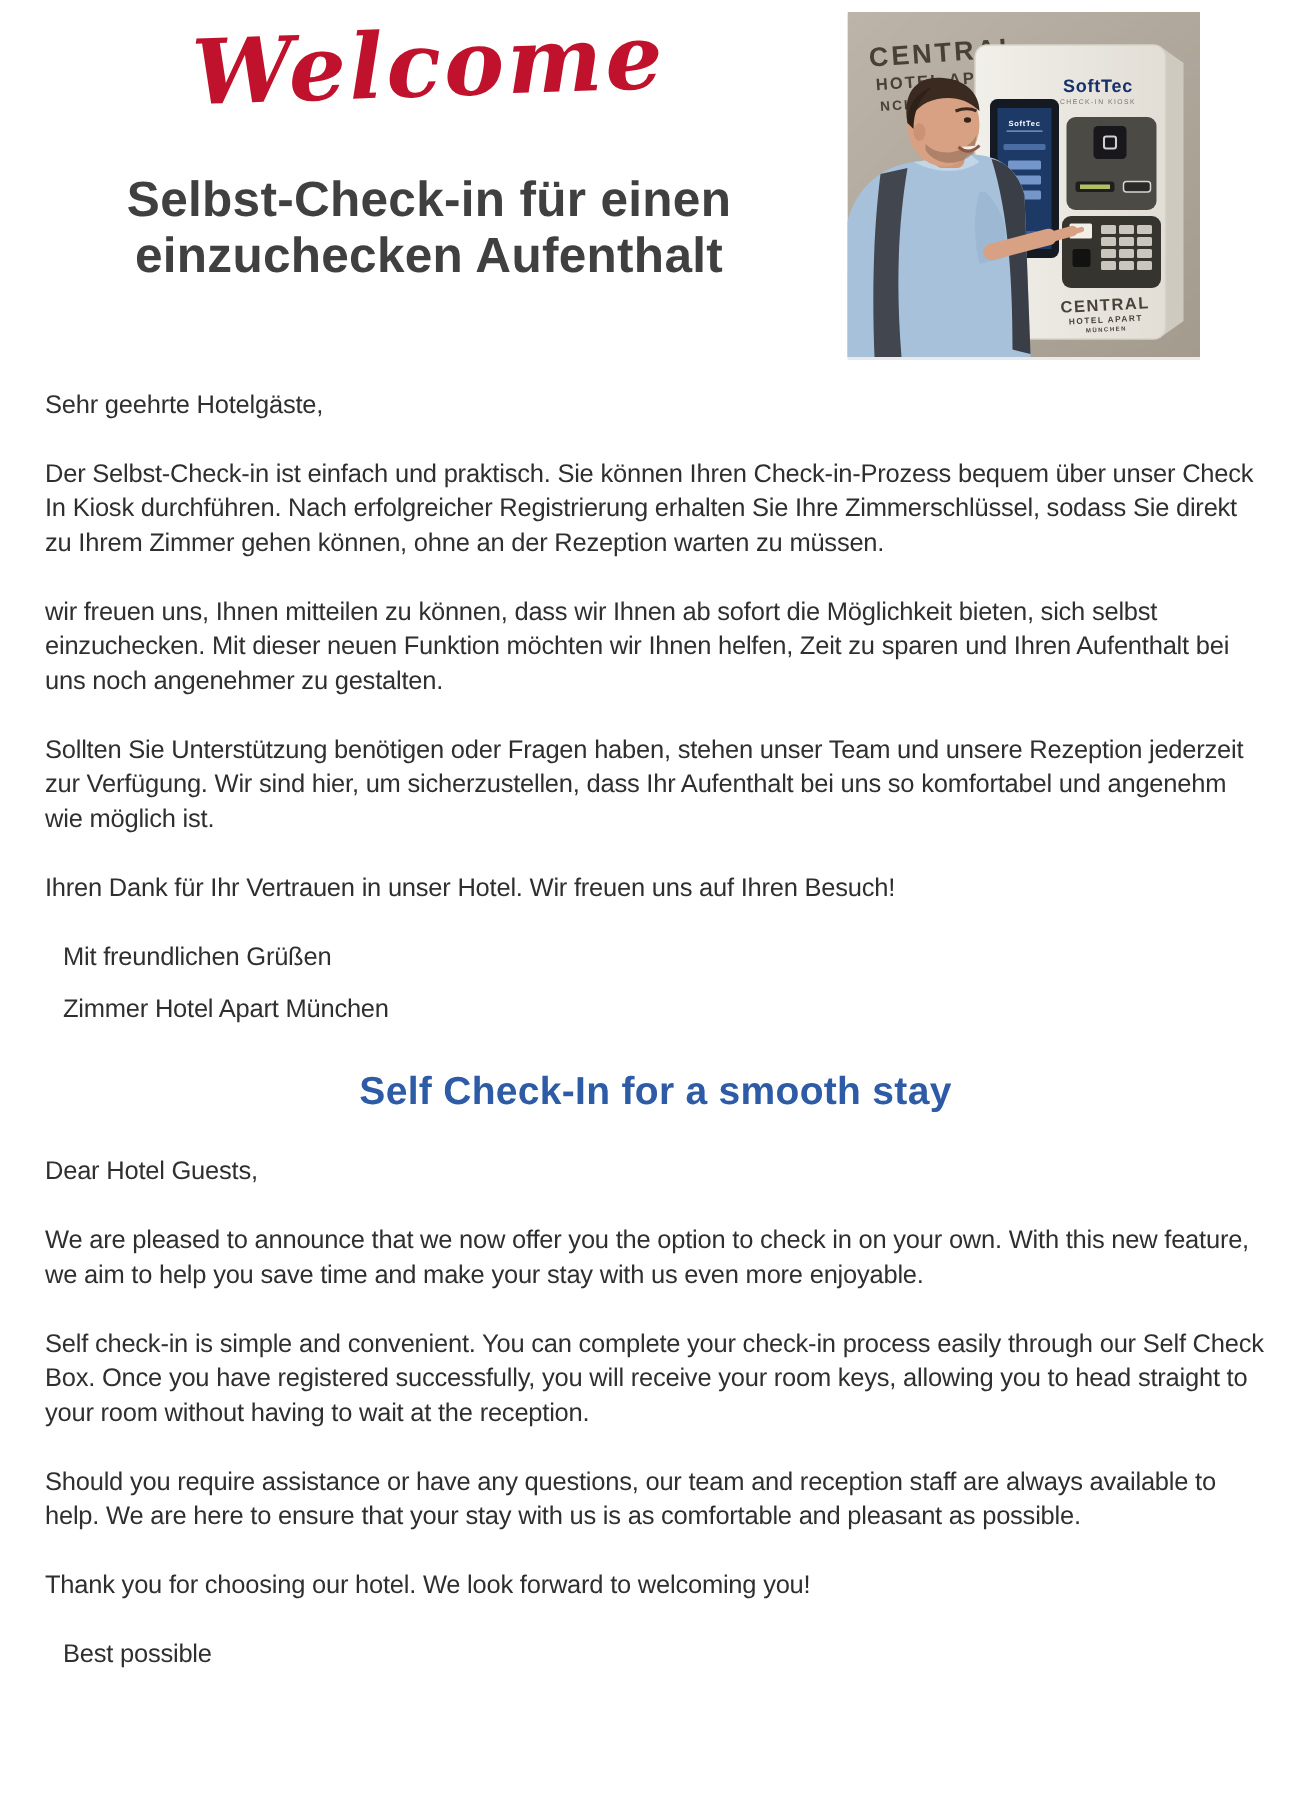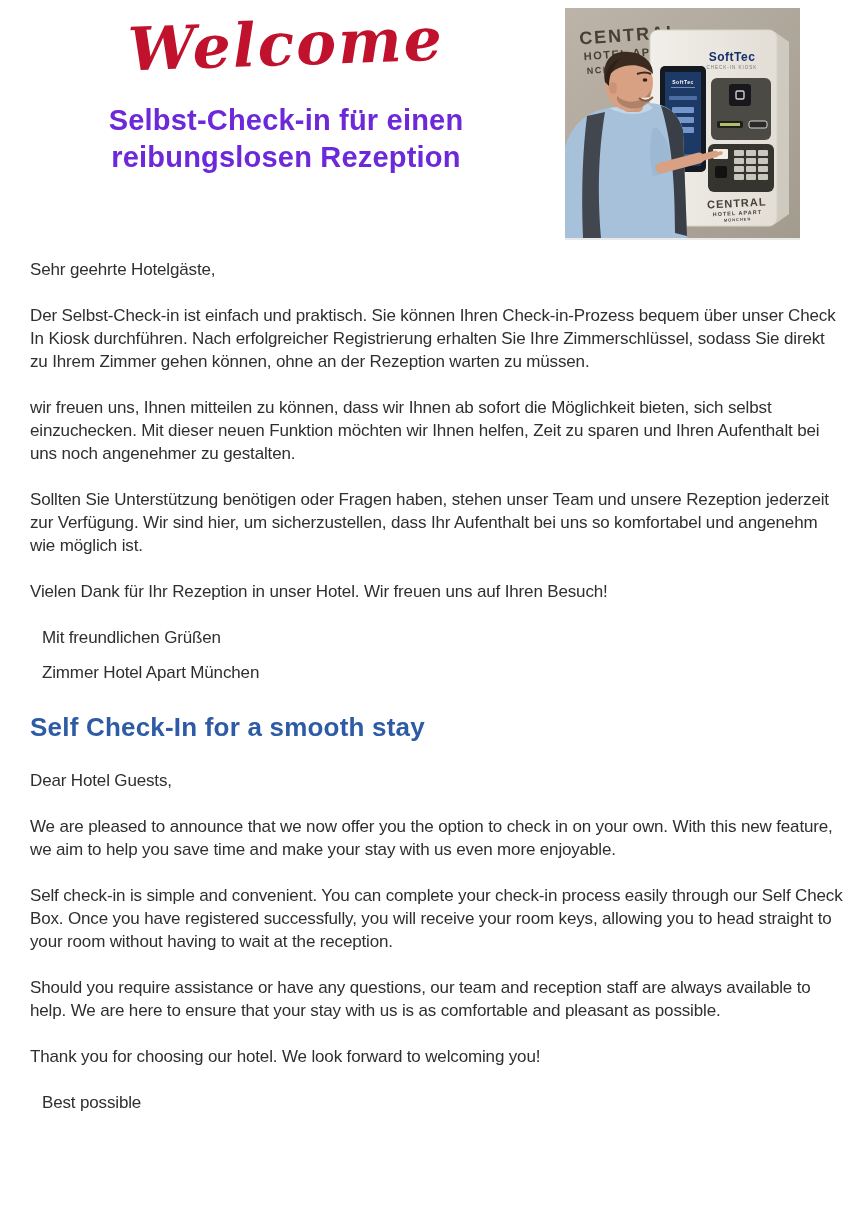--- a/index.html
+++ b/index.html
@@ -21,25 +21,25 @@
     font-family:"DejaVu Serif",serif;
     font-style:italic;
     font-weight:bold;
     font-size:60px;
     line-height:64px;
     color:#c0122c;
     transform:rotate(-2deg);
     letter-spacing:2px;
   }
   .heading-de{
-    margin-top:26px;
-    font-size:29px;
+    margin-top:38px;
+    font-size:33px;
     line-height:37px;
     font-weight:bold;
-    color:#6d28d9;
+    color:#404040;
     letter-spacing:0.2px;
   }
   .photo{
     position:absolute;
     left:565px;top:8px;
     width:235px;height:230px;
     box-shadow:0 2px 0 #e9e9e9;
   }
   .photo svg{display:block;}
   
@@ -47,38 +47,39 @@
     padding:6px 24px 0 30px;
     font-size:17px;
     line-height:23px;
     letter-spacing:-0.15px;
     color:#2f2f2f;
   }
   .content p{margin:0 0 23px 0;}
   .closing p{margin:12px;}
   .closing{margin-bottom:23px;}
   .heading-en{
+    text-align:center;
     font-size:26px;
     font-weight:bold;
     color:#2e5ba5;
     margin:32px 0 30px 0;
     letter-spacing:0.2px;
   }
 </style>
 </head>
 <body>
 
 <div class="page">
 
   <div class="header">
     <div class="header-left">
       <div class="welcome">Welcome</div>
       <div class="heading-de">
         <span>Selbst-Check-in für einen</span><br>
-        <span>reibungslosen Rezeption</span>
+        <span>einzuchecken Aufenthalt</span>
       </div>
     </div>
 
     <div class="photo">
       <svg width="235" height="230" viewBox="0 0 235 230" xmlns="http://www.w3.org/2000/svg">
         <defs>
           <linearGradient id="wallgrad" x1="0" y1="0" x2="1" y2="1">
             <stop offset="0" stop-color="#bcb4a8"></stop>
             <stop offset="1" stop-color="#a49b8f"></stop>
           </linearGradient>
@@ -176,21 +177,21 @@
     </div>
   </div>
 
   <div class="content">
 
     <div>
       <p>Sehr geehrte Hotelgäste,</p>
       <p>Der Selbst-Check-in ist einfach und praktisch. Sie können Ihren Check-in-Prozess bequem über unser Check In Kiosk durchführen. Nach erfolgreicher Registrierung erhalten Sie Ihre Zimmerschlüssel, sodass Sie direkt zu Ihrem Zimmer gehen können, ohne an der Rezeption warten zu müssen.</p>
       <p>wir freuen uns, Ihnen mitteilen zu können, dass wir Ihnen ab sofort die Möglichkeit bieten, sich selbst einzuchecken. Mit dieser neuen Funktion möchten wir Ihnen helfen, Zeit zu sparen und Ihren Aufenthalt bei uns noch angenehmer zu gestalten.</p>
       <p>Sollten Sie Unterstützung benötigen oder Fragen haben, stehen unser Team und unsere Rezeption jederzeit zur Verfügung. Wir sind hier, um sicherzustellen, dass Ihr Aufenthalt bei uns so komfortabel und angenehm wie möglich ist.</p>
-      <p>Vielen Dank für Ihr Rezeption in unser Hotel. Wir freuen uns auf Ihren Besuch!</p>
+      <p>Ihren Dank für Ihr Vertrauen in unser Hotel. Wir freuen uns auf Ihren Besuch!</p>
       <div class="closing">
         <p>Mit freundlichen Grüßen</p>
         <p>Zimmer Hotel Apart München</p>
       </div>
     </div>
 
     <div>
       <div class="heading-en">Self Check-In for a smooth stay</div>
       <p>Dear Hotel Guests,</p>
       <p>We are pleased to announce that we now offer you the option to check in on your own. With this new feature, we aim to help you save time and make your stay with us even more enjoyable.</p>

